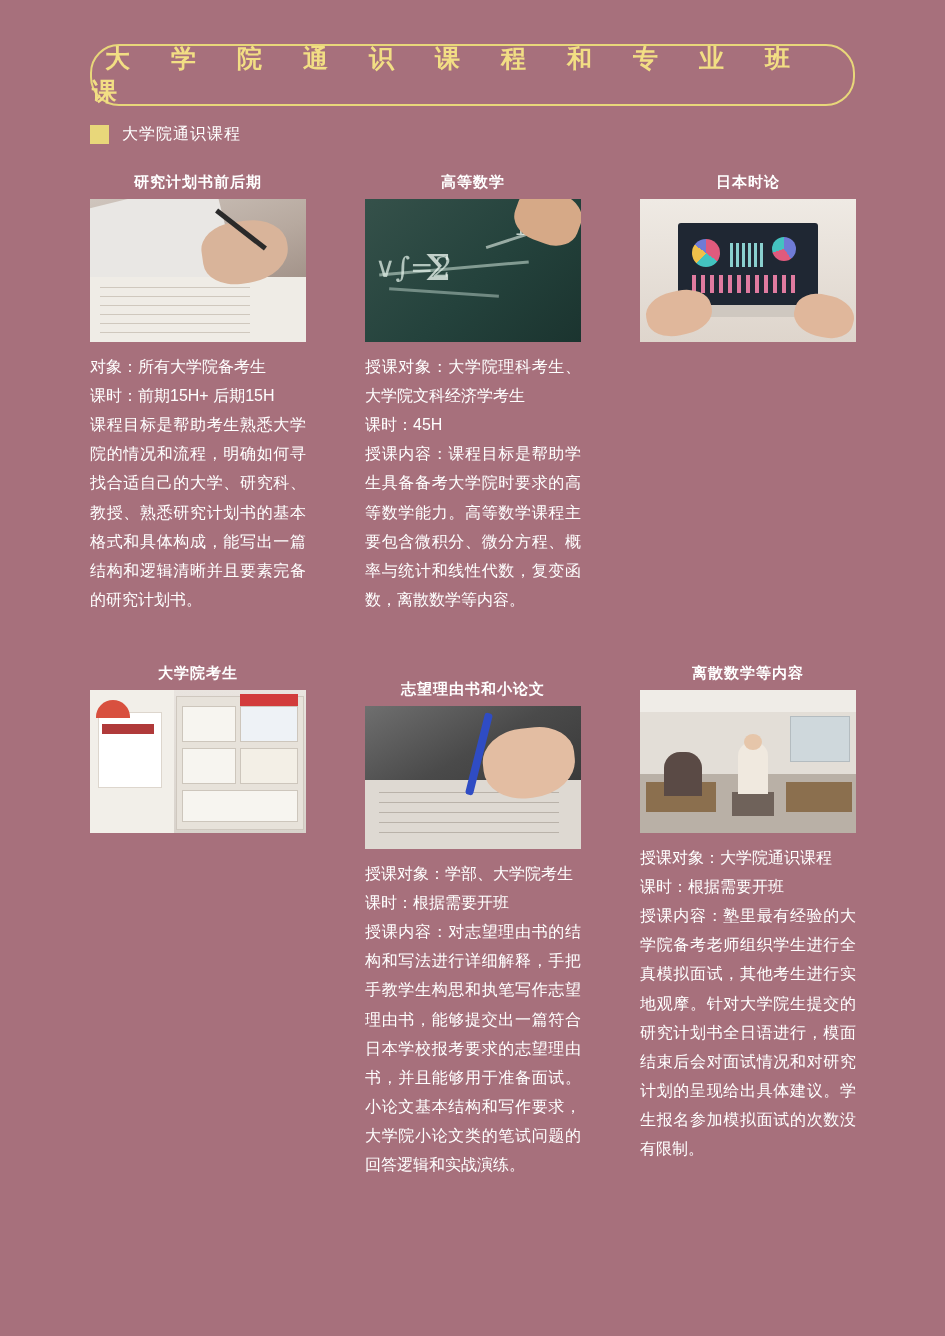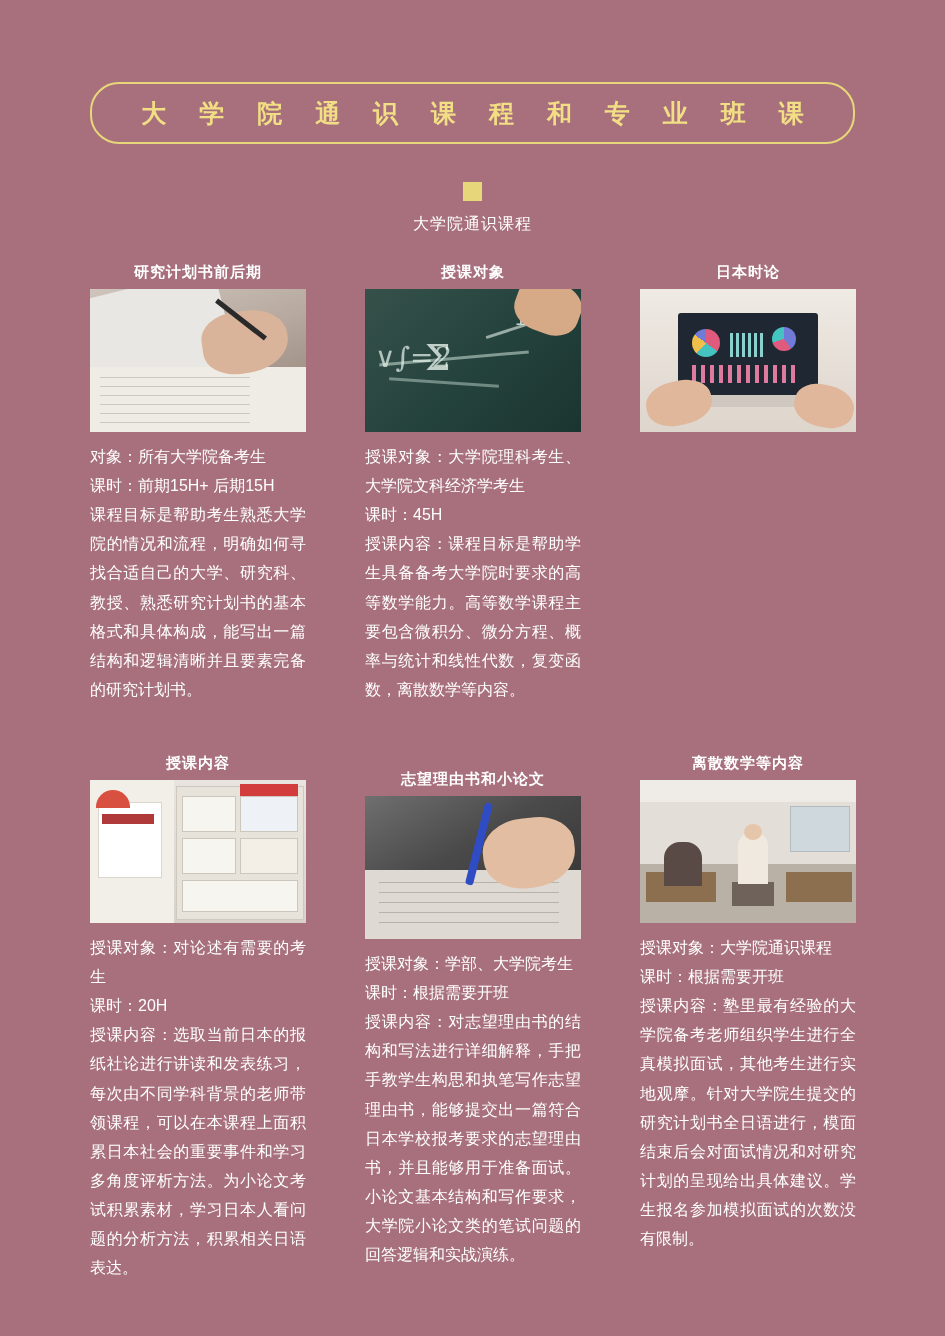--- a/index.html
+++ b/index.html
@@ -17,42 +17,42 @@
   }
   .page {
     position: relative;
     width: 945px;
     height: 1336px;
     box-sizing: border-box;
     padding: 0 90px;
   }
   
   .title-banner {
-    margin-top: 82px;
+    margin-top: 44px;
     height: 58px;
     border: 2px solid #e8d77a;
     border-radius: 29px;
     display: flex;
     align-items: center;
     justify-content: center;
+    font-family: Liberation Mono, monospace;
   }
   .title-banner .title-text {
     color: #f2de84;
     font-size: 25px;
     font-weight: bold;
     letter-spacing: 13px;
     text-indent: 13px;
   }
   
   .section-head {
-    margin-top: 38px;
+    margin-top: 18px;
     display: flex;
     align-items: center;
     gap: 13px;
-    flex-direction: column;
   }
   .section-swatch {
     width: 19px;
     height: 19px;
     background: #e8d77a;
     display: block;
   }
   .section-title {
     font-size: 16px;
     color: #ffffff;
@@ -182,21 +182,21 @@
           <span class="ph lines"></span>
         <span class="ph hand"></span>
           <span class="ph pen"></span>
       </div>
       <div class="card-body" style="white-space:pre-line">对象：所有大学院备考生
 课时：前期15H+ 后期15H
 课程目标是帮助考生熟悉大学院的情况和流程，明确如何寻找合适自己的大学、研究科、教授、熟悉研究计划书的基本格式和具体构成，能写出一篇结构和逻辑清晰并且要素完备的研究计划书。</div>
     </div>
 
     <div class="card">
-      <div class="card-title">授课对象</div>
+      <div class="card-title">高等数学</div>
       <div class="card-photo photo-board">
         <span class="ph chalk1"></span>
           <span class="ph chalk2"></span>
           <span class="ph chalk3"></span>
         <span class="ph eq">∨∫=2</span>
           <span class="ph sigma">Σ</span>
           <span class="ph num">12</span>
         <span class="ph arm"></span>
       </div>
       <div class="card-body" style="white-space:pre-line">授课对象：大学院理科考生、大学院文科经济学考生
@@ -212,37 +212,34 @@
           <span class="ph bars"></span>
         <span class="ph pie2"></span>
           <span class="ph bars2"></span>
           <span class="ph base"></span>
         <span class="ph handL"></span>
           <span class="ph handR"></span>
       </div>
     </div>
 
     <div class="card" style="margin-top:28px">
-      <div class="card-title">授课内容</div>
+      <div class="card-title">大学院考生</div>
       <div class="card-photo photo-news">
         <span class="ph wall"></span>
           <span class="ph poster"></span>
           <span class="ph posterTxt"></span>
         <span class="ph umb"></span>
           <span class="ph rack"></span>
           <span class="ph sign"></span>
         <span class="ph r1"></span>
           <span class="ph r2"></span>
           <span class="ph r3"></span>
         <span class="ph r4"></span>
           <span class="ph r5"></span>
       </div>
-      <div class="card-body" style="white-space:pre-line">授课对象：对论述有需要的考生
-课时：20H
-授课内容：选取当前日本的报纸社论进行讲读和发表练习，每次由不同学科背景的老师带领课程，可以在本课程上面积累日本社会的重要事件和学习多角度评析方法。为小论文考试积累素材，学习日本人看问题的分析方法，积累相关日语表达。</div>
     </div>
 
     <div class="card" style="margin-top:44px">
       <div class="card-title">志望理由书和小论文</div>
       <div class="card-photo photo-write">
         <span class="ph paper"></span>
           <span class="ph lns"></span>
         <span class="ph pen"></span>
           <span class="ph hand"></span>
       </div>

